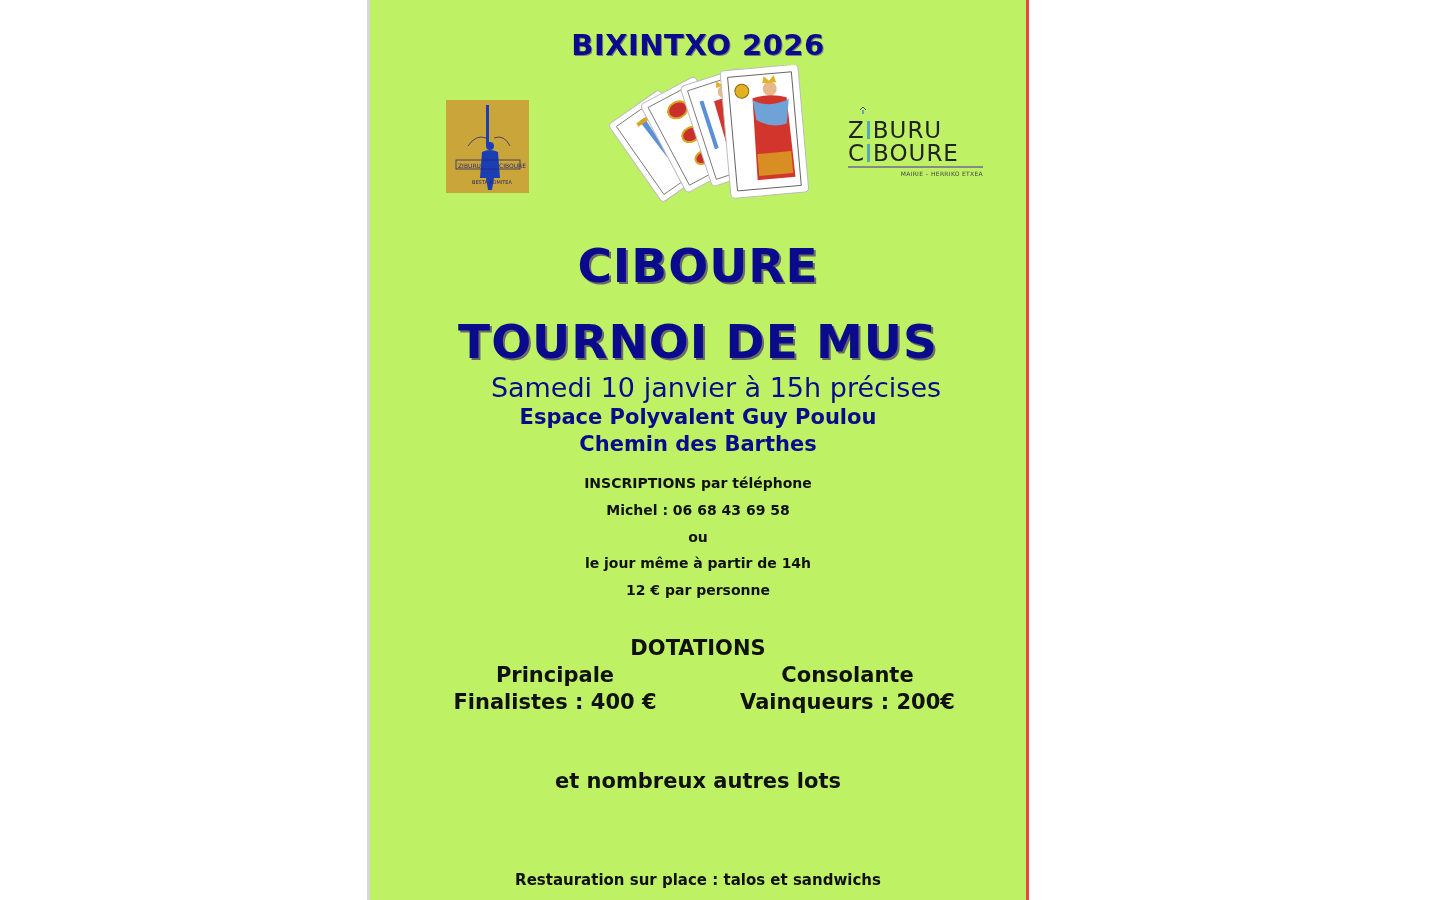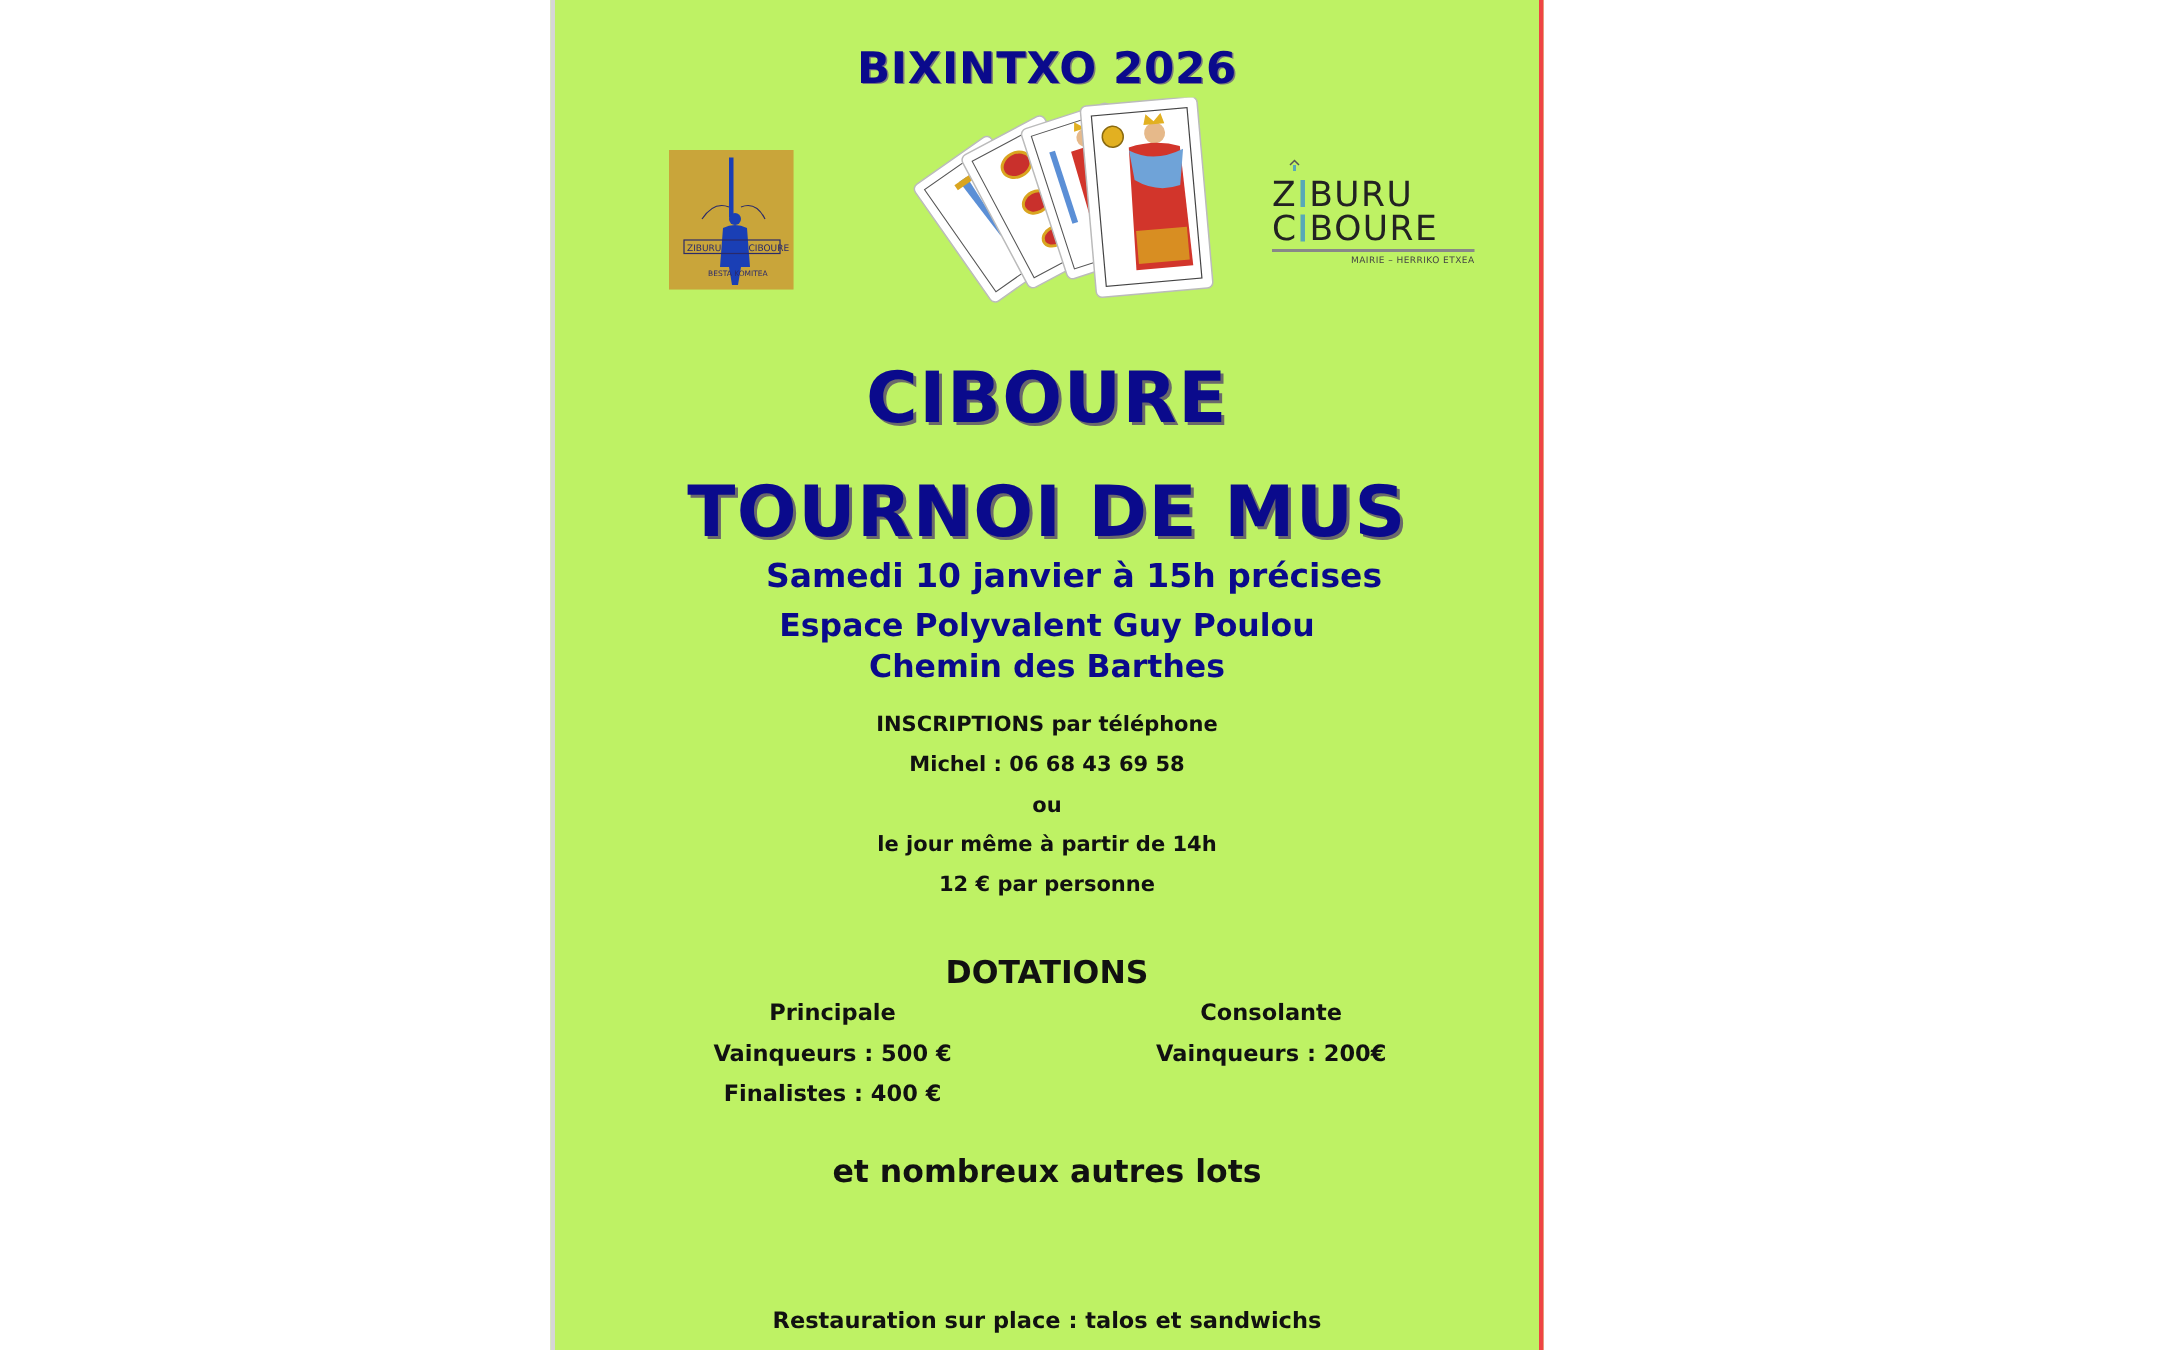--- a/index.html
+++ b/index.html
@@ -20,29 +20,29 @@
       position: absolute; left: 0; right: 0; text-align: center; white-space: nowrap;
     }
     .navy { color: #0a0a8c; }
     .black { color: #111111; }
     .shadow-big { text-shadow: 2px 2px 0 #6a6a6a; }
     .shadow-sm { text-shadow: 1px 1px 0 #7a7a7a; }
 
     .title-top { top: 28px; font-size: 29px; font-weight: bold; letter-spacing: 0.5px; }
     .title-city { top: 238px; font-size: 47px; font-weight: bold; letter-spacing: 1px; }
     .title-event { top: 314px; font-size: 47px; font-weight: bold; letter-spacing: 1px; }
-    .date { top: 372px; font-size: 22px; font-weight: bold; padding-left: 36px; }
+    .date { top: 372px; font-size: 27px; font-weight: normal; padding-left: 36px; }
     .venue1 { top: 405px; font-size: 21px; font-weight: bold; }
     .venue2 { top: 432px; font-size: 21px; font-weight: bold; }
 
     .reg { font-size: 14px; font-weight: bold; }
     .r1 { top: 475px; } .r2 { top: 502px; } .r3 { top: 529px; } .r4 { top: 555px; } .r5 { top: 582px; }
     .dot-title { top: 636px; font-size: 21px; font-weight: bold; }
 
-    .col { position: absolute; text-align: center; font-size: 15px; font-weight: bold; white-space: nowrap; }
+    .col { position: absolute; text-align: center; font-size: 21px; font-weight: bold; white-space: nowrap; }
     .col-left { left: 55px; width: 260px; top: 662px; }
     .col-right { left: 355px; width: 245px; top: 662px; }
     .col div { height: 27px; line-height: 27px; }
 
     .lots { top: 769px; font-size: 21px; font-weight: bold; }
     .resto { top: 871px; font-size: 15px; font-weight: bold; }
 
     
     .logo-comite {
       left: 76px; top: 100px; width: 83px; height: 93px; background: #c9a53a;
@@ -139,21 +139,20 @@
   <div class="center-line black reg r1">INSCRIPTIONS par téléphone</div>
   <div class="center-line black reg r2">Michel : 06 68 43 69 58</div>
   <div class="center-line black reg r3">ou</div>
   <div class="center-line black reg r4">le jour même à partir de 14h</div>
   <div class="center-line black reg r5">12 € par personne</div>
 
   <div class="center-line black dot-title">DOTATIONS</div>
 
   <div class="col col-left black">
     <div>Principale</div>
-    <div>Vainqueurs : 500 €</div>
     <div>Finalistes : 400 €</div>
   </div>
   <div class="col col-right black">
     <div>Consolante</div>
     <div>Vainqueurs : 200€</div>
   </div>
 
   <div class="center-line black lots">et nombreux autres lots</div>
   <div class="center-line black resto">Restauration sur place : talos et sandwichs</div>
 </div>

